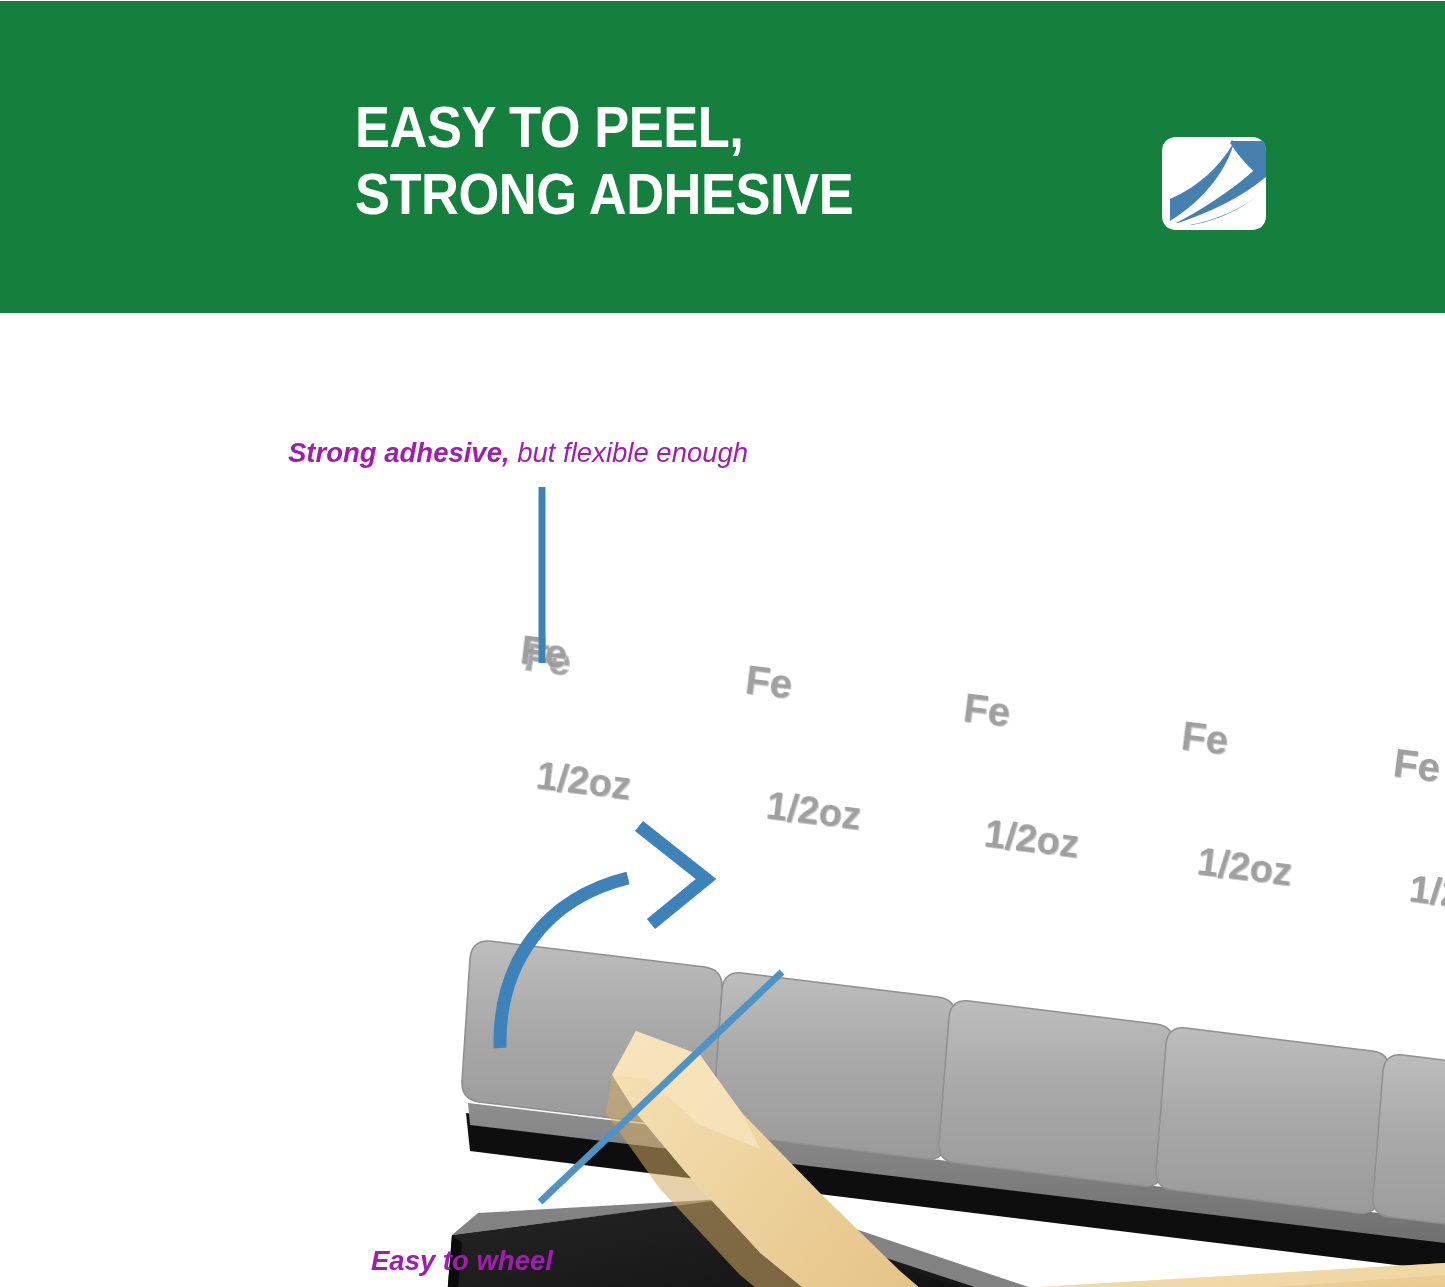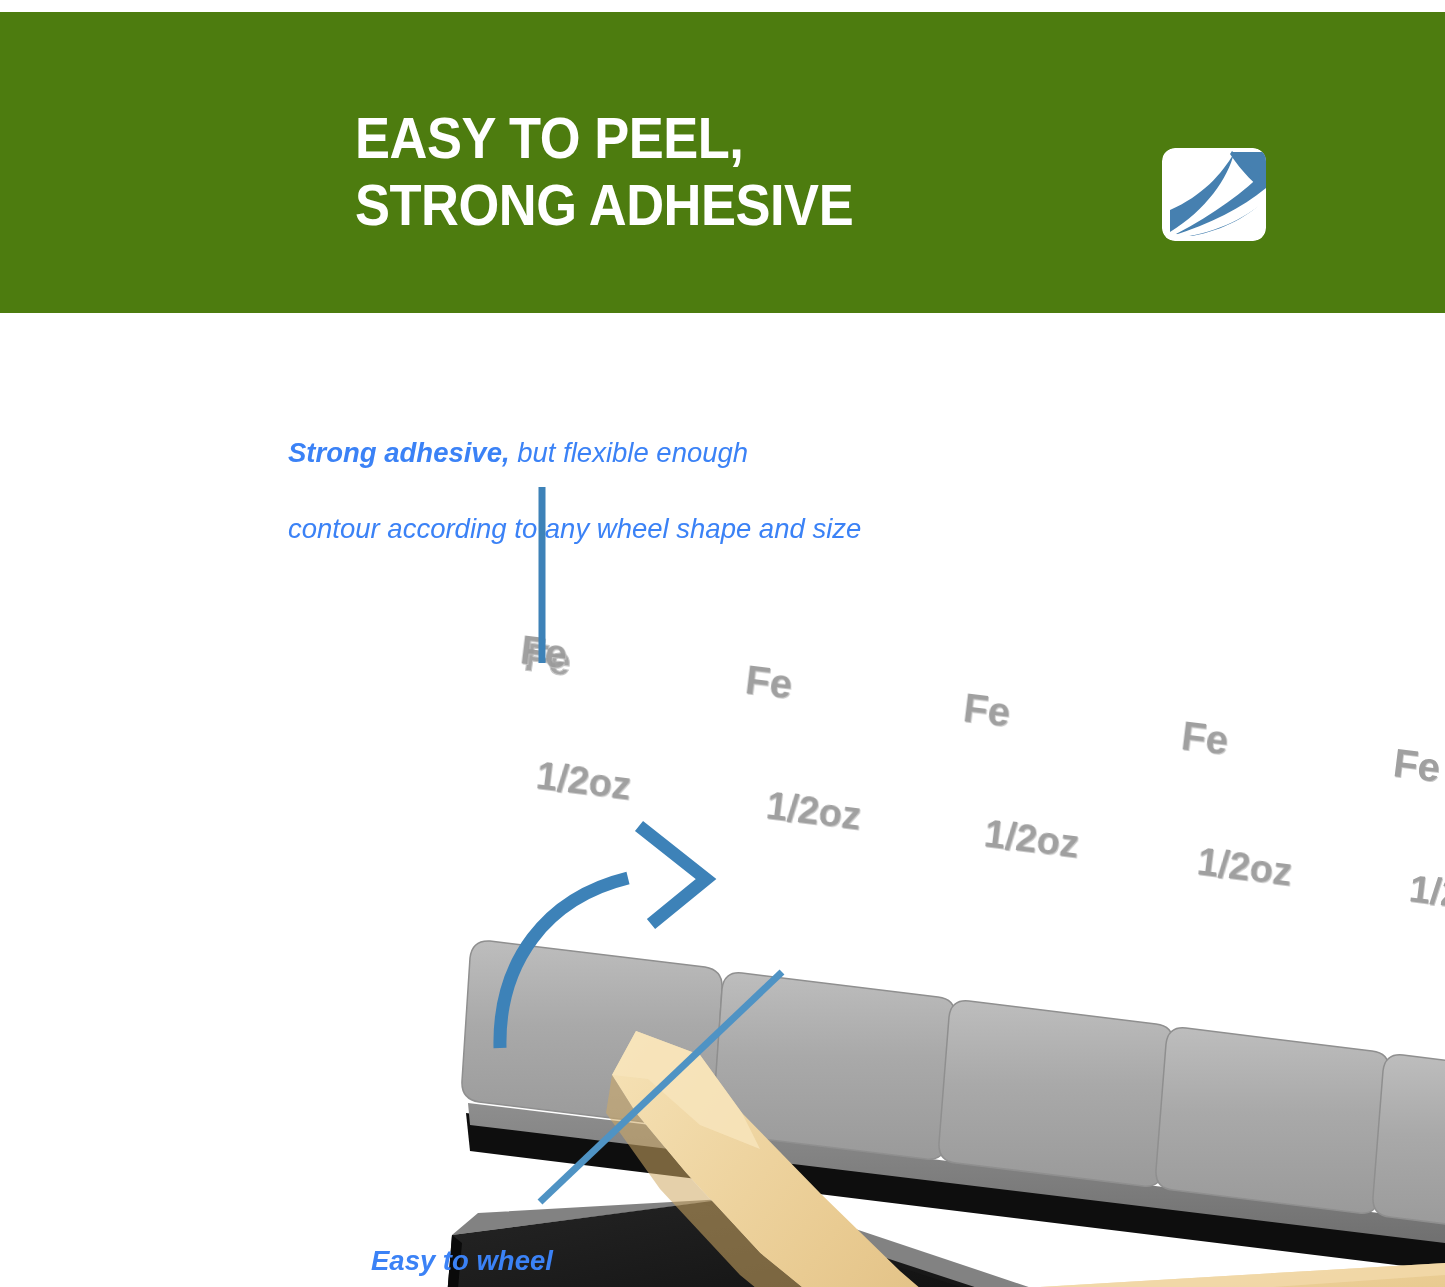--- a/index.html
+++ b/index.html
@@ -16,24 +16,24 @@
     width: 1445px;
     height: 1287px;
     overflow: hidden;
     background: #ffffff;
   }
 
   
   .banner {
     position: absolute;
     left: 0;
-    top: 12px;
+    top: 1px;
     width: 1445px;
     height: 328px;
-    background: #4d7c0f;
+    background: #15803d;
   }
   .banner-inner {
     position: absolute;
     left: 355px;
     top: 80px;
     width: 1010px;
     height: 160px;
     display: flex;
     align-items: center;
     justify-content: flex-start;
@@ -65,21 +65,21 @@
     top: 313px;
     width: 1445px;
     height: 974px;
     background: #ffffff;
     overflow: hidden;
   }
 
   
   .anno {
     position: absolute;
-    color: #3b82f6;
+    color: #a21caf;
     font-style: italic;
     font-size: 27.5px;
     line-height: 38px;
     white-space: pre-line;
     font-family: "Liberation Sans", "DejaVu Sans", sans-serif;
   }
   .anno b {
     font-weight: 700;
     font-style: italic;
   }
@@ -260,21 +260,20 @@
       </g>
     </svg>
 
     
     
     
   </div>
 
   <div class="anno anno-top">
     <span class="anno-line1"><b>Strong adhesive,</b><span> but flexible enough</span></span>
-    <span class="anno-line2">contour according to any wheel shape and size</span>
   </div>
 
   <div class="anno anno-bottom">
     <span class="anno-line1"><b>Easy to wheel</b></span>
     
   </div>
 
   <svg class="overlay" viewBox="0 0 1445 1287" aria-hidden="true">
 
     <line x1="542" y1="487" x2="542" y2="663" stroke="#3d82b8" stroke-width="7" stroke-linecap="butt"></line>

